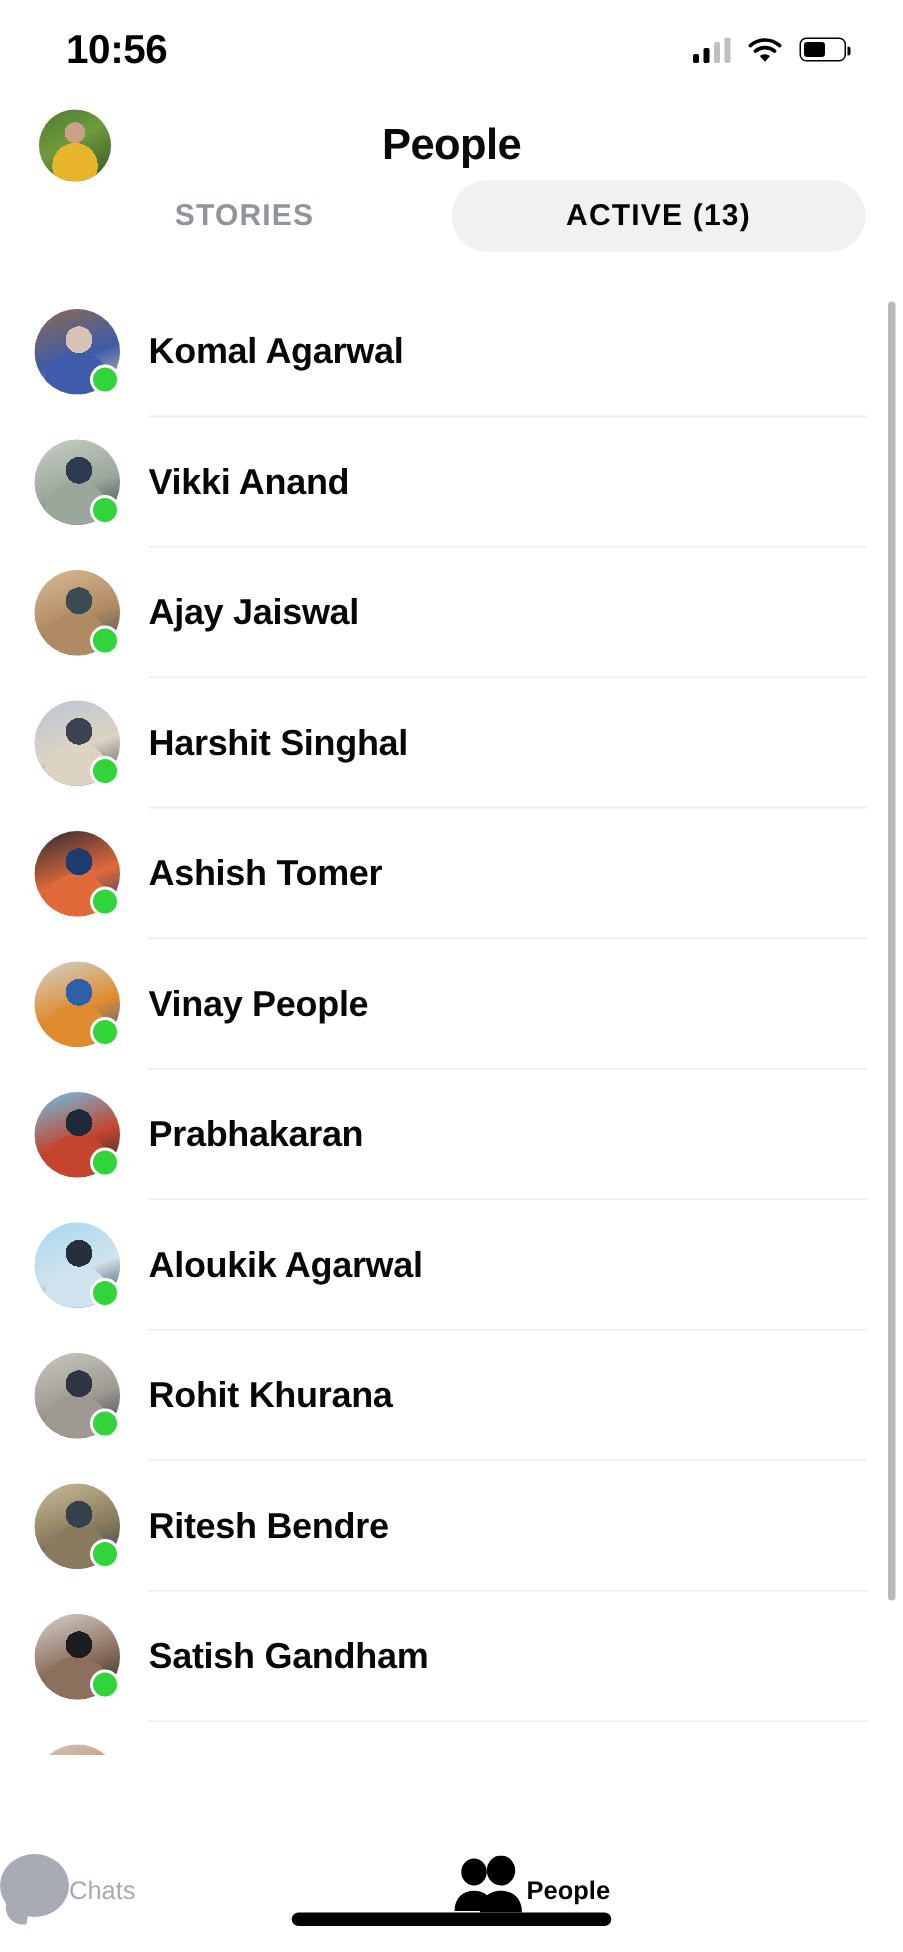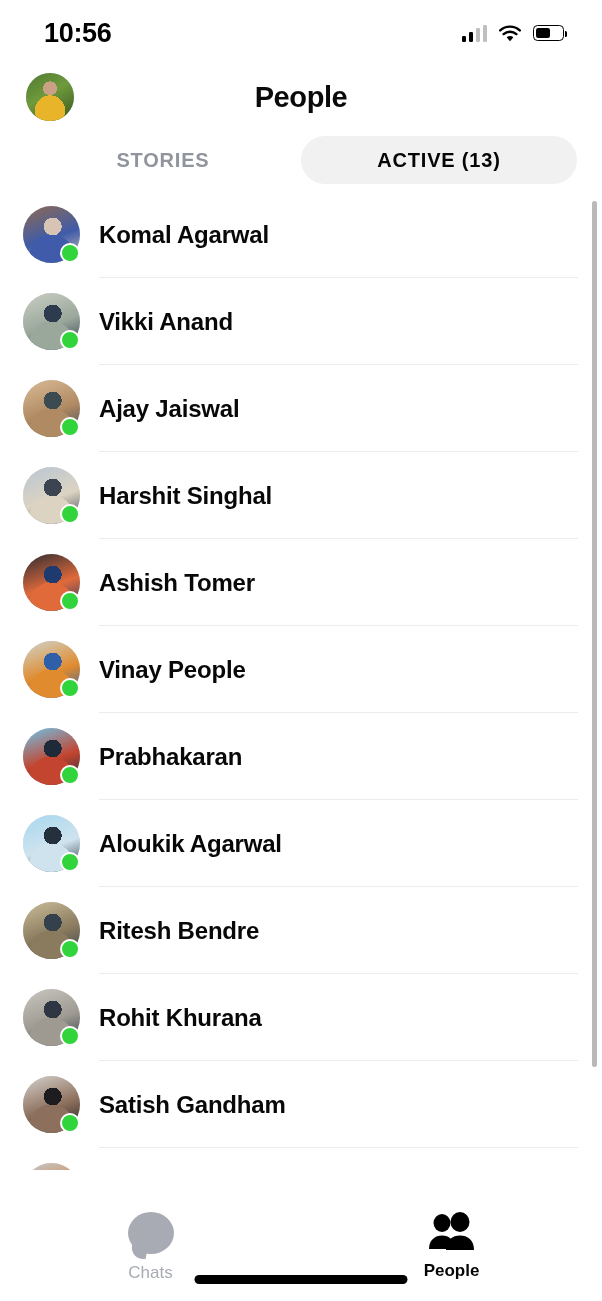--- a/index.html
+++ b/index.html
@@ -57,21 +57,21 @@
     width:48px; height:48px; border-radius:50%;
     overflow:hidden; background:#cfd3cb;
   }
 
   
   .ph { width:100%; height:100%; position:relative; }
   .ph::before, .ph::after { content:""; position:absolute; }
 
   
   .segments {
-    position:absolute; top:136px; left:0; width:602px; height:48px;
+    position:absolute; top:120px; left:0; width:602px; height:48px;
     display:flex; align-items:center; padding:0 25px; gap:0;
   }
   .seg {
     flex:1; height:48px; border-radius:24px;
     display:flex; align-items:center; justify-content:center;
     font-size:20px; font-weight:700; letter-spacing:0.8px;
     cursor:pointer; user-select:none;
   }
   .seg.inactive { color:#90949c; background:transparent; }
   .seg.active   { color:#050505; background:#f1f1f2; }
@@ -109,21 +109,21 @@
     position:absolute; right:5px; top:10px;
     width:5px; height:866px; border-radius:3px; background:#b9b9b9;
   }
 
   
   .tabbar {
     position:absolute; bottom:0; left:0; width:602px; height:131px;
     background:#ffffff; display:flex;
   }
   .tab {
-    flex:1; display:flex; flex-direction:column;
+    flex:1; display:flex; 
     align-items:center; justify-content:flex-start;
     padding-top:42px; cursor:pointer;
   }
   .tab-label { font-size:17px; margin-top:9px; }
   .tab.inactive .tab-label { color:#a8abb3; font-weight:400; }
   .tab.active   .tab-label { color:#050505; font-weight:600; }
 
   .bubble {
     position:relative; width:46px; height:42px;
     background:#a8abb3; border-radius:50% 50% 50% 50%;
@@ -246,32 +246,32 @@
         <div class="row">
           <div class="row-avatar">
             <div class="ph" style="background:radial-gradient(circle at 52% 36%, #24303c 0 19%, transparent 19%),radial-gradient(circle at 50% 88%, #cfe3ee 0 38%, transparent 38%),linear-gradient(160deg,#a7d8ef 0%,#cfe3ee 55%,#24303c 100%);"></div>
           </div>
           <div class="dot"></div>
           <div class="row-name">Aloukik Agarwal</div>
           <div class="row-divider"></div>
         </div>
         <div class="row">
           <div class="row-avatar">
+            <div class="ph" style="background:radial-gradient(circle at 52% 36%, #2d3642 0 19%, transparent 19%),radial-gradient(circle at 50% 88%, #9e9a92 0 38%, transparent 38%),linear-gradient(160deg,#c9c7c0 0%,#9e9a92 55%,#2d3642 100%);"></div>
+          </div>
+          <div class="dot"></div>
+          <div class="row-name">Rohit Khurana</div>
+          <div class="row-divider"></div>
+        </div>
+        <div class="row">
+          <div class="row-avatar">
             <div class="ph" style="background:radial-gradient(circle at 52% 36%, #35404d 0 19%, transparent 19%),radial-gradient(circle at 50% 88%, #8a7a5e 0 38%, transparent 38%),linear-gradient(160deg,#cbbd9a 0%,#8a7a5e 55%,#35404d 100%);"></div>
           </div>
           <div class="dot"></div>
           <div class="row-name">Ritesh Bendre</div>
-          <div class="row-divider"></div>
-        </div>
-        <div class="row">
-          <div class="row-avatar">
-            <div class="ph" style="background:radial-gradient(circle at 52% 36%, #2d3642 0 19%, transparent 19%),radial-gradient(circle at 50% 88%, #9e9a92 0 38%, transparent 38%),linear-gradient(160deg,#c9c7c0 0%,#9e9a92 55%,#2d3642 100%);"></div>
-          </div>
-          <div class="dot"></div>
-          <div class="row-name">Rohit Khurana</div>
           <div class="row-divider"></div>
         </div>
         <div class="row">
           <div class="row-avatar">
             <div class="ph" style="background:radial-gradient(circle at 52% 36%, #1d1d1f 0 19%, transparent 19%),radial-gradient(circle at 50% 88%, #8c6f5c 0 38%, transparent 38%),linear-gradient(160deg,#d6d2cd 0%,#8c6f5c 55%,#1d1d1f 100%);"></div>
           </div>
           <div class="dot"></div>
           <div class="row-name">Satish Gandham</div>
           <div class="row-divider"></div>
         </div>

